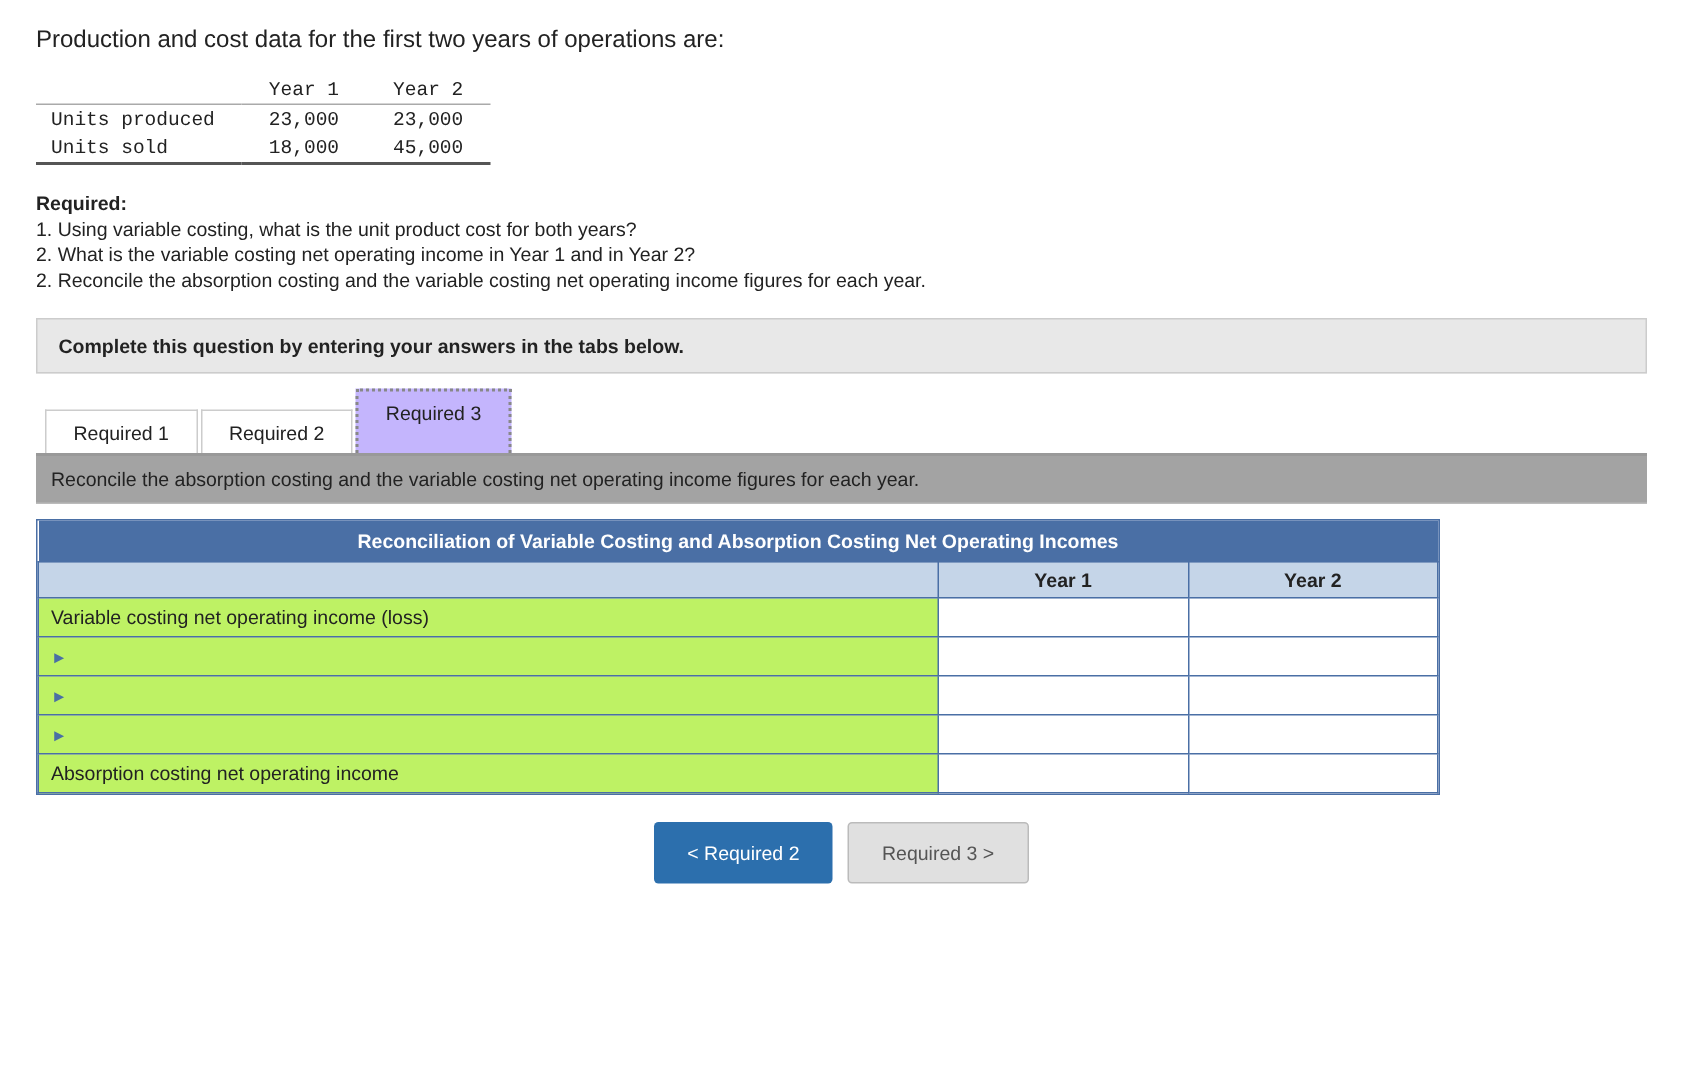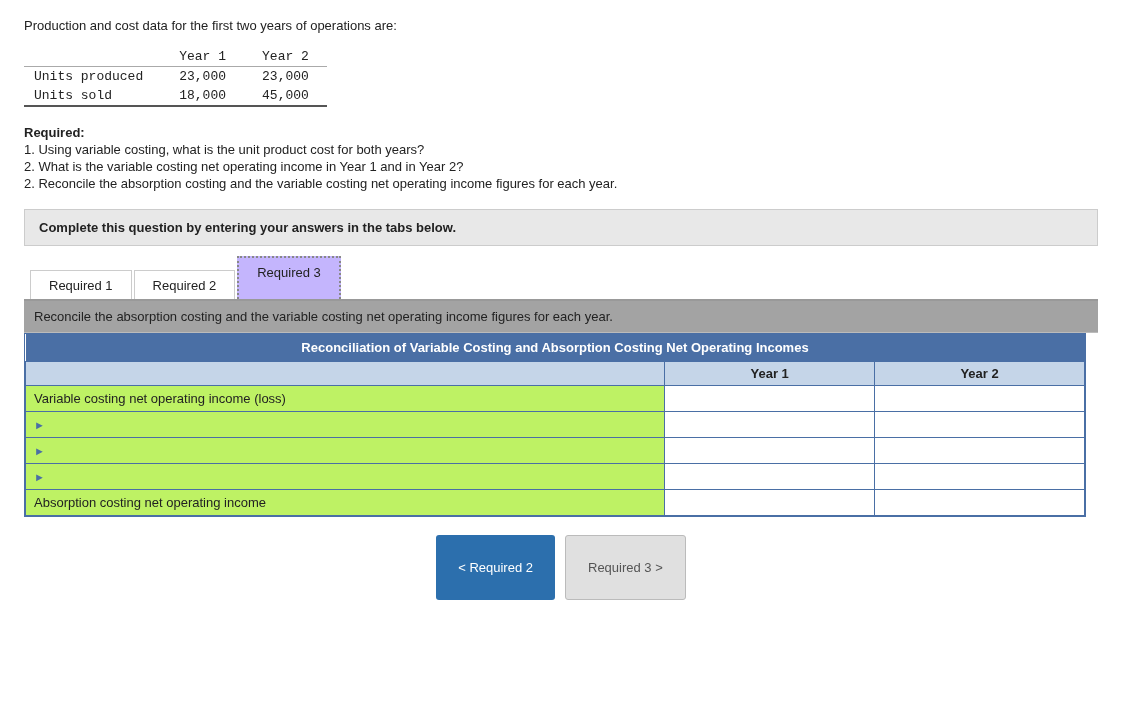--- a/index.html
+++ b/index.html
@@ -6,21 +6,21 @@
     body {
       font-family: Arial, sans-serif;
       font-size: 13px;
       background: #fff;
       color: #222;
       padding: 18px 24px;
       width: 1122px;
       min-height: 713px;
     }
     .intro-text {
-      font-size: 13px;
+      font-size: 16px;
       margin-bottom: 14px;
       color: #222;
     }
     .data-table-wrapper {
       margin-bottom: 18px;
     }
     .data-table {
       border-collapse: collapse;
       font-family: 'Courier New', monospace;
       font-size: 13px;
@@ -89,21 +89,22 @@
     .tab-content-desc {
       background: #a3a3a3;
       padding: 8px 10px;
       font-size: 13px;
       color: #222;
       margin-top: 0;
       border-bottom: 1px solid #bbb;
     }
     .reconcile-table-wrapper {
       border: 1.5px solid #4a6fa5;
-      width: 1062px;
+      margin-top: 10px;
+      width: 936px;
     }
     .reconcile-table {
       width: 100%;
       border-collapse: collapse;
       font-size: 13px;
     }
     .reconcile-table .header-row td {
       background: #4a6fa5;
       color: #fff;
       font-weight: bold;
@@ -149,21 +150,21 @@
       font-size: 11px;
       margin-right: 3px;
     }
     .bottom-nav {
       display: flex;
       justify-content: center;
       gap: 10px;
       margin-top: 18px;
     }
     .btn-nav {
-      padding: 24px 22px;
+      padding: 12px 22px;
       font-size: 13px;
       cursor: pointer;
       border: none;
       border-radius: 3px;
     }
     .btn-prev {
       background: #2c6fad;
       color: #fff;
     }
     .btn-next {

